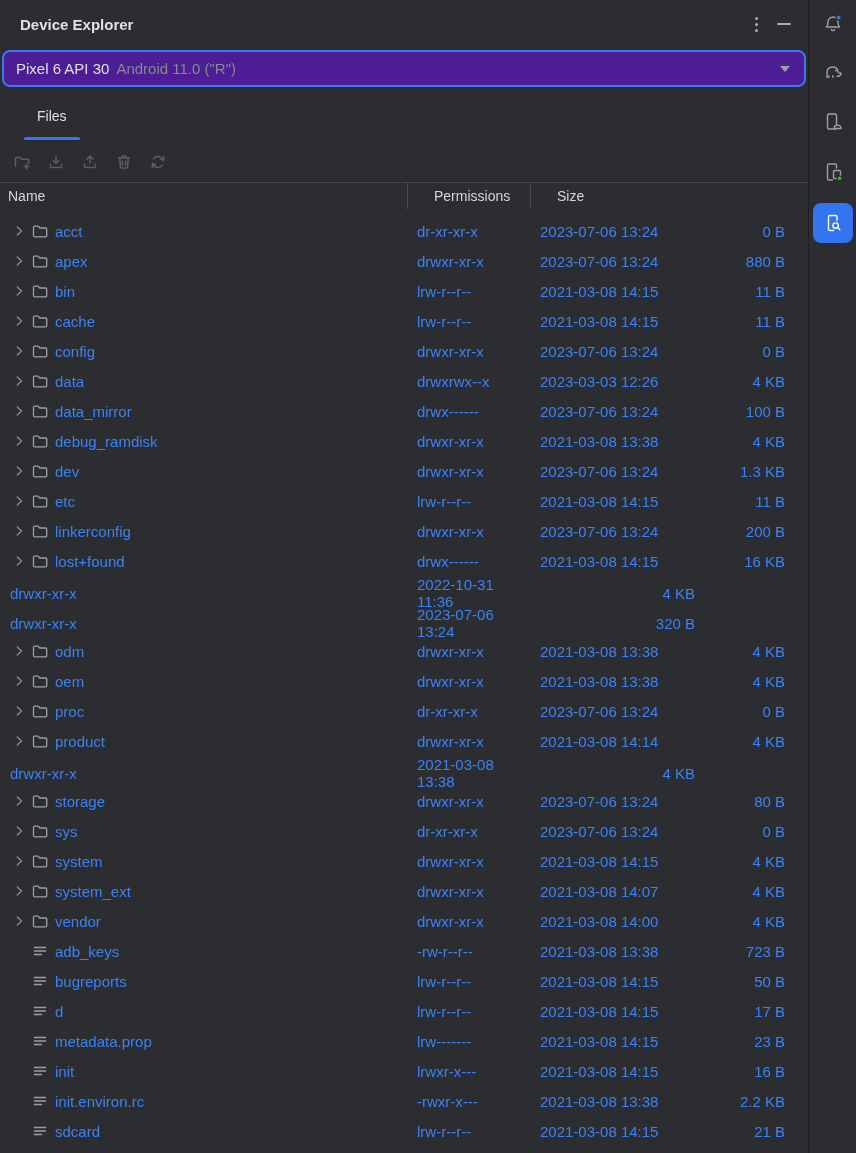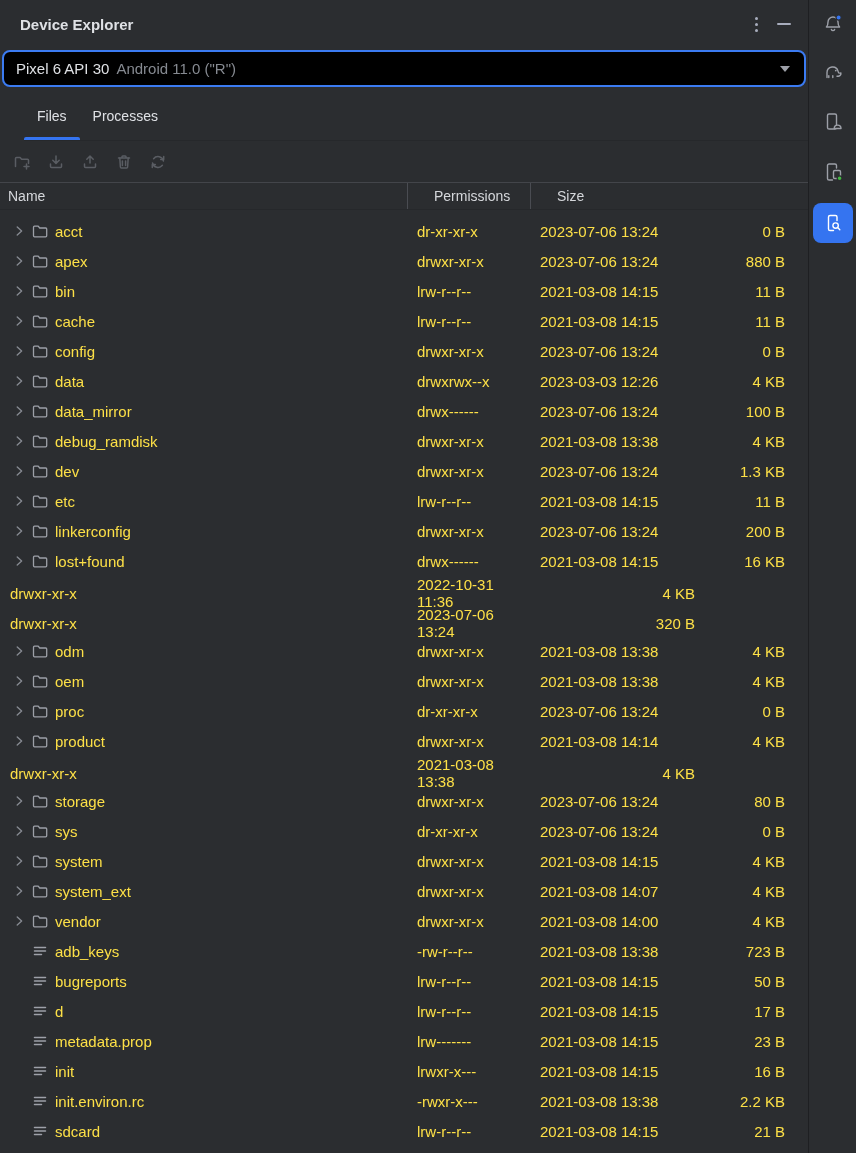--- a/index.html
+++ b/index.html
@@ -18,21 +18,21 @@
   .titlebar .spacer { flex:1; }
   .icon-btn { width:28px; height:28px; display:flex; align-items:center; justify-content:center; border-radius:4px; cursor:pointer; }
   .kebab { display:flex; flex-direction:column; gap:3px; }
   .kebab i { width:3px; height:3px; border-radius:50%; background:#A8ADBD; display:block; }
   .minimize-line { width:14px; height:2px; background:#A8ADBD; border-radius:1px; }
 
   
   .combo-wrap { padding:2px 2px 4px 2px; flex:none; }
   .combobox {
     height:37px; border:2px solid #3B7BF2; border-radius:8px;
-    display:flex; align-items:center; padding:0 12px; background:#000000; cursor:pointer;
+    display:flex; align-items:center; padding:0 12px; background:#4c1d95; cursor:pointer;
   }
   .combobox .dev-name { font-size:15px; color:#DFE1E5; }
   .combobox .dev-os { font-size:15px; color:#868A91; margin-left:7px; }
   .combobox .spacer { flex:1; }
   .combo-arrow { width:0; height:0; border-left:5px solid transparent; border-right:5px solid transparent; border-top:6px solid #9DA0A8; margin-right:2px; }
 
   
   .tabbar { height:50px; display:flex; align-items:stretch; border-bottom:1px solid #26282B; flex:none;margin-left:24px; }
   .tab { position:relative; display:flex; align-items:center; padding:0 13px; font-size:14px; color:#DFE1E5; cursor:pointer; }
   .tab.active::after { content:""; position:absolute; left:0; right:0; bottom:0; height:3px; background:#3574F0; border-radius:2px 2px 0 0; }
@@ -48,21 +48,21 @@
     align-items:center; border-top:1px solid #43454A; border-bottom:1px solid #26282B;
     font-size:14px; color:#D5D7DB; flex:none;
   }
   .thead .th { height:100%; display:flex; align-items:center; padding-left:8px; }
   .thead .th + .th { border-left:1px solid #4A4C52; padding-left:26px; }
   .thead .th.size { justify-content:flex-start; }
 
   .tbody { flex:1; overflow:hidden; padding-top:6px; }
   .row {
     height:30px; display:grid; grid-template-columns:407px 123px 188px 90px;
-    align-items:center; font-size:15px; color:#fde047; cursor:default;
+    align-items:center; font-size:15px; color:#3b82f6; cursor:default;
   }
   .cell-name { display:flex; align-items:center; padding-left:12px; overflow:hidden; white-space:nowrap; }
   .chev { width:14px; height:14px; flex:none; display:flex; align-items:center; justify-content:center; cursor:pointer; }
   .chev svg { stroke:#868A91; fill:none; stroke-width:1.6; stroke-linecap:round; stroke-linejoin:round; }
   .ficon { width:18px; height:18px; flex:none; margin:0 6px 0 5px; display:flex; align-items:center; justify-content:center; }
   .ficon svg { stroke:#9DA0A8; fill:none; stroke-width:1.3; stroke-linecap:round; stroke-linejoin:round; }
   .cell-perm { padding-left:10px; }
   .cell-date { padding-left:10px; }
   .cell-size { text-align:right; padding-right:23px; }
 
@@ -99,23 +99,20 @@
       <span class="dev-name">Pixel 6 API 30</span>
       <span class="dev-os">Android 11.0 ("R")</span>
       <span class="spacer"></span>
       <span class="combo-arrow"></span>
     </div>
   </div>
 
   <div class="tabbar">
     <div class="tab active">
       <span>Files</span>
-    </div>
-    <div class="tab">
-      <span>Processes</span>
     </div>
   </div>
 
   <div class="toolbar">
     <span class="tool">
       <svg width="18" height="18" viewBox="0 0 18 18">
         <path d="M2.5 13.5v-8a1 1 0 0 1 1-1h3.6l1.5 1.8h5.9a1 1 0 0 1 1 1v3.2"></path>
         <path d="M13.5 11v5 M11 13.5h5"></path>
       </svg>
     </span>

